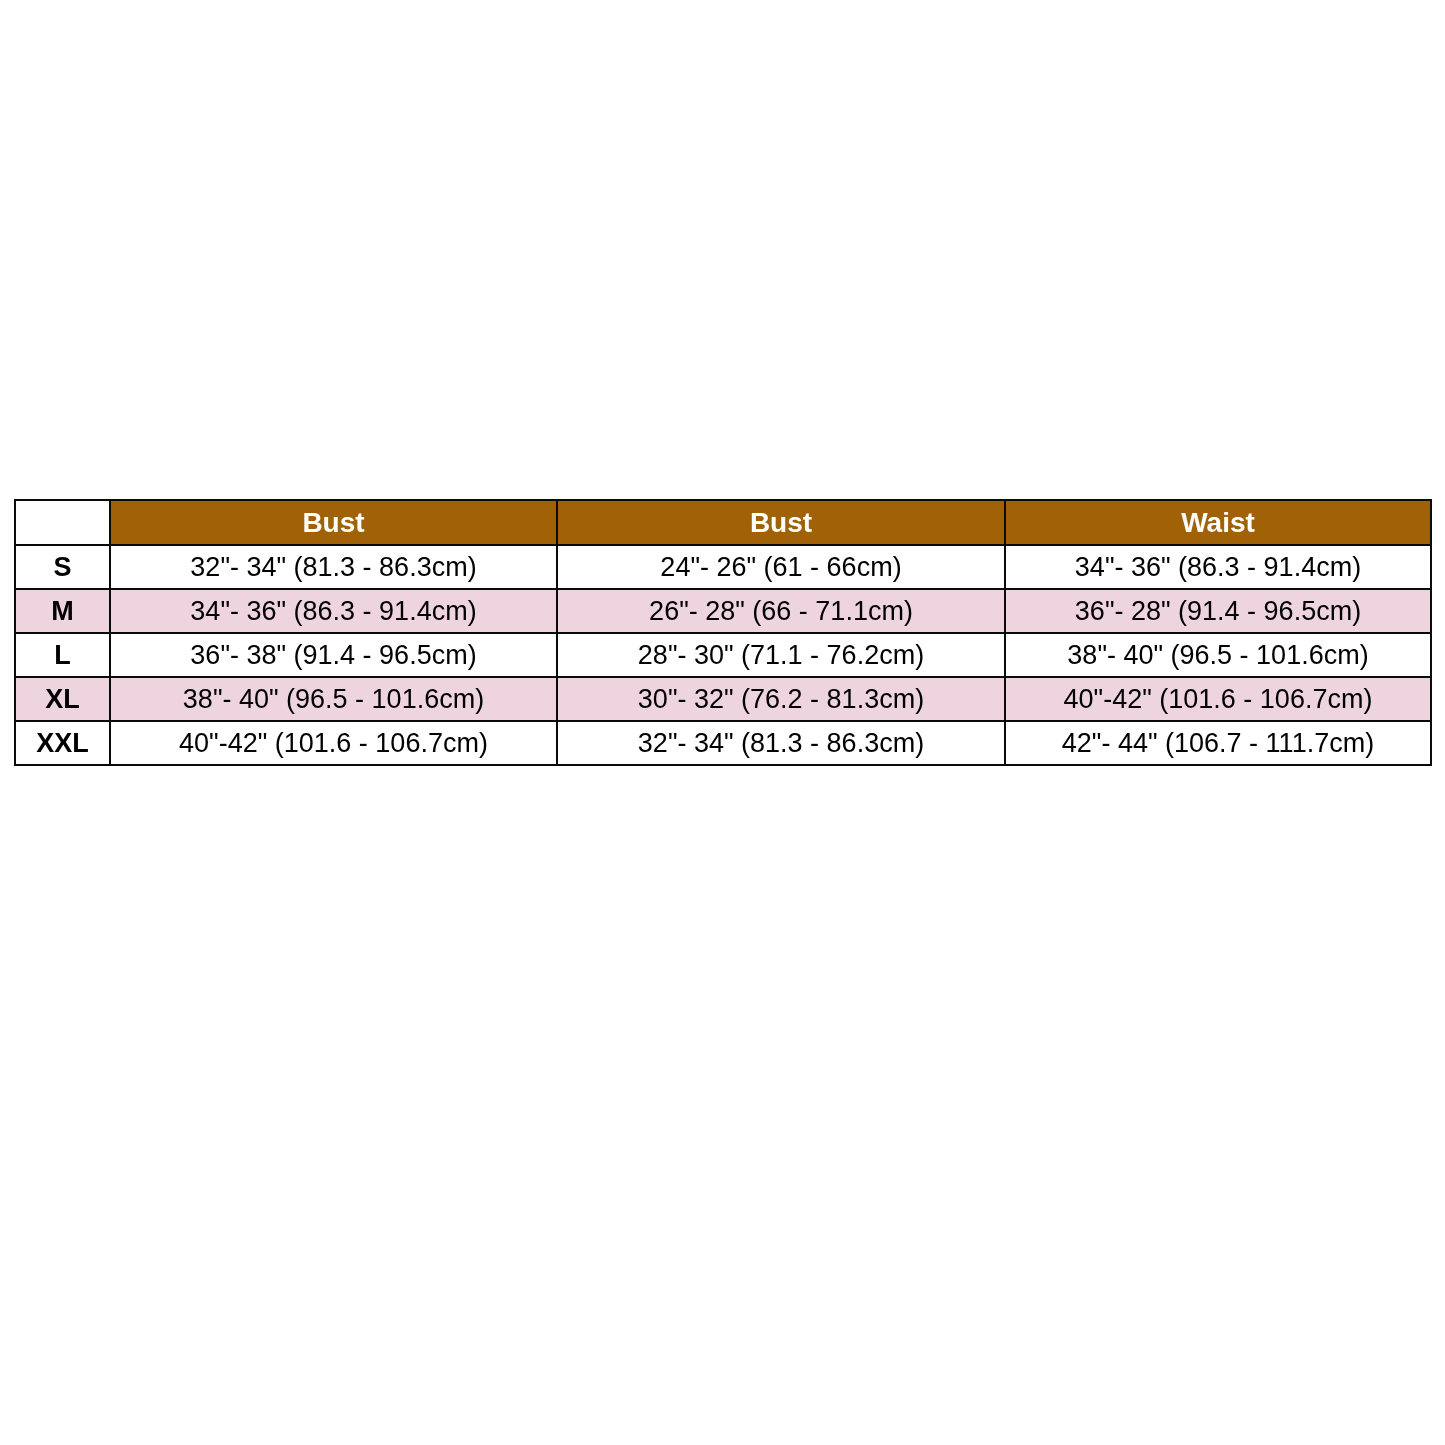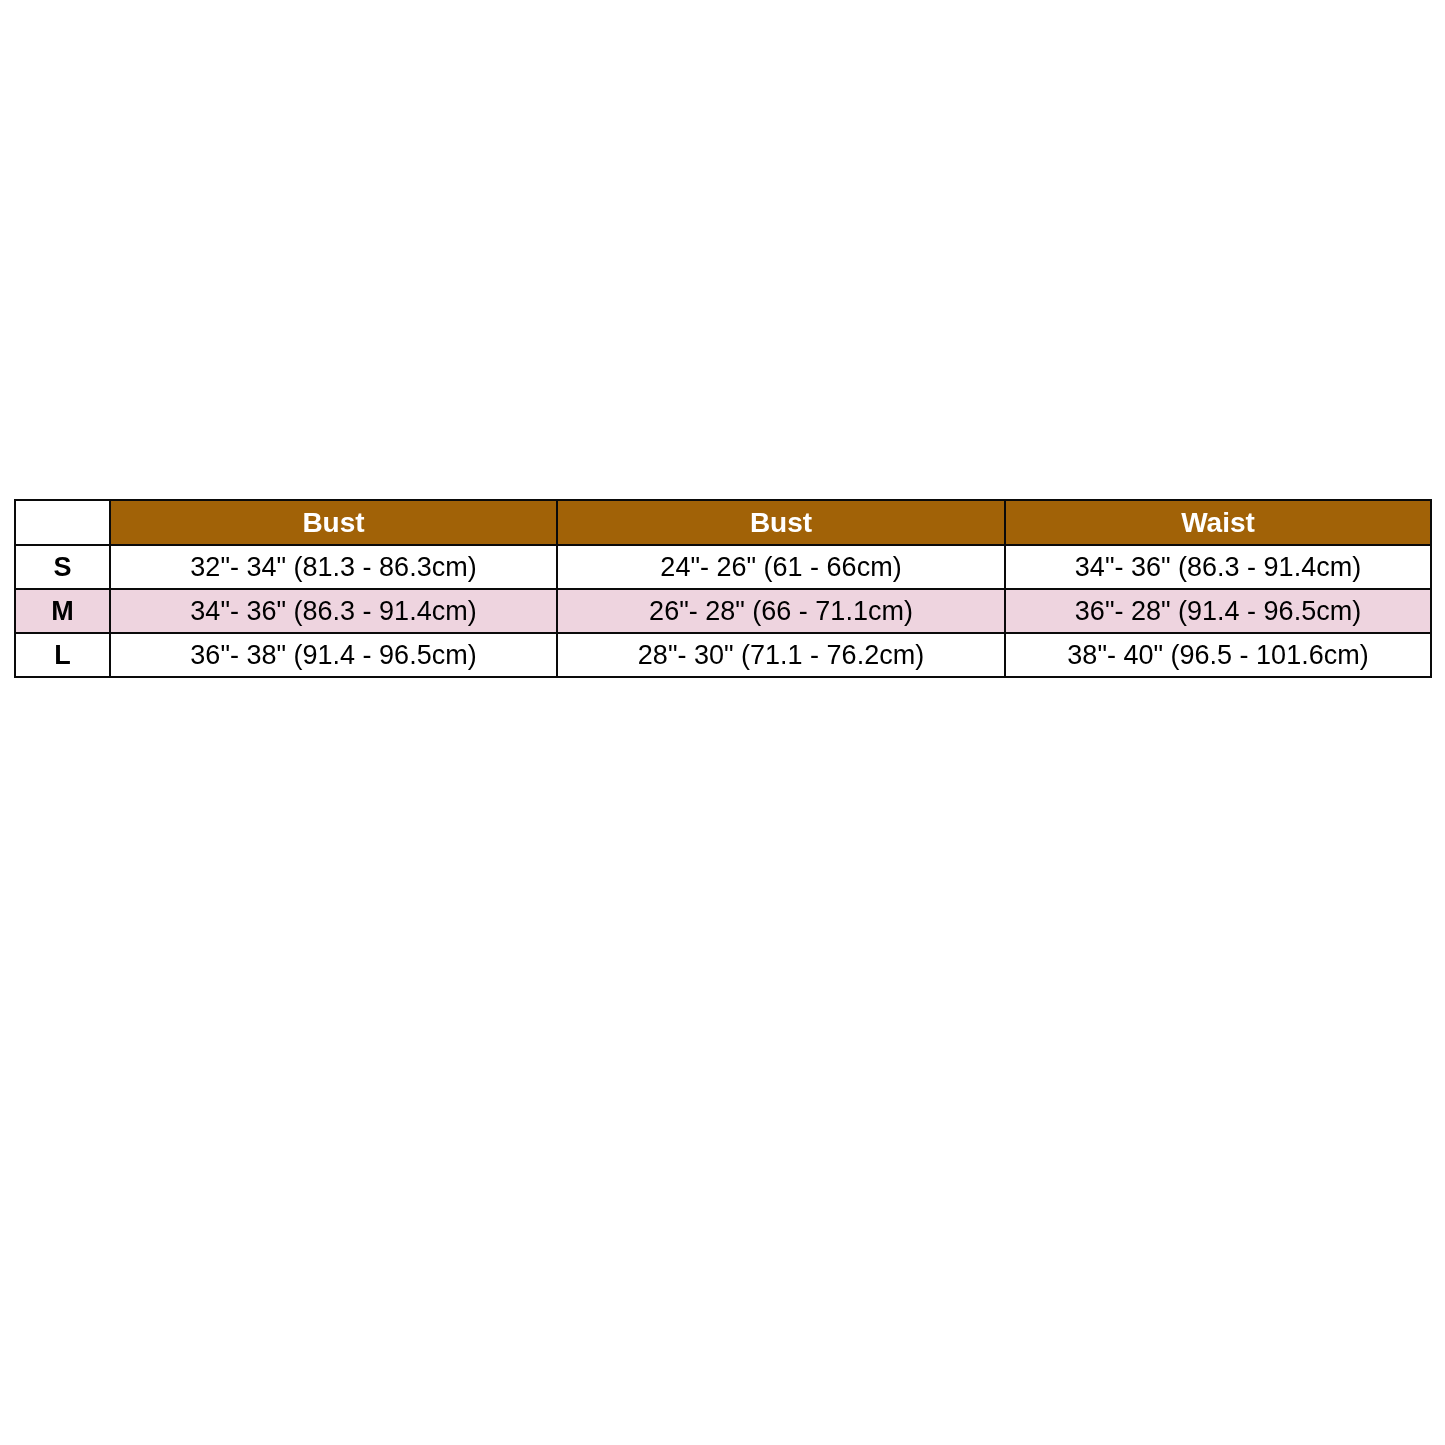--- a/index.html
+++ b/index.html
@@ -87,15 +87,27 @@
         <td>34"- 36" (86.3 - 91.4cm)</td>
         <td>26"- 28" (66 - 71.1cm)</td>
         <td>36"- 28" (91.4 - 96.5cm)</td>
       </tr>
       <tr>
         <td class="size-cell">L</td>
         <td>36"- 38" (91.4 - 96.5cm)</td>
         <td>28"- 30" (71.1 - 76.2cm)</td>
         <td>38"- 40" (96.5 - 101.6cm)</td>
       </tr>
+      <tr class="alt">
+        <td class="size-cell">XL</td>
+        <td>38"- 40" (96.5 - 101.6cm)</td>
+        <td>30"- 32" (76.2 - 81.3cm)</td>
+        <td>40"-42" (101.6 - 106.7cm)</td>
+      </tr>
+      <tr>
+        <td class="size-cell">XXL</td>
+        <td>40"-42" (101.6 - 106.7cm)</td>
+        <td>32"- 34" (81.3 - 86.3cm)</td>
+        <td>42"- 44" (106.7 - 111.7cm)</td>
+      </tr>
     </tbody>
   </table>
 </div>
 
 </body></html>

